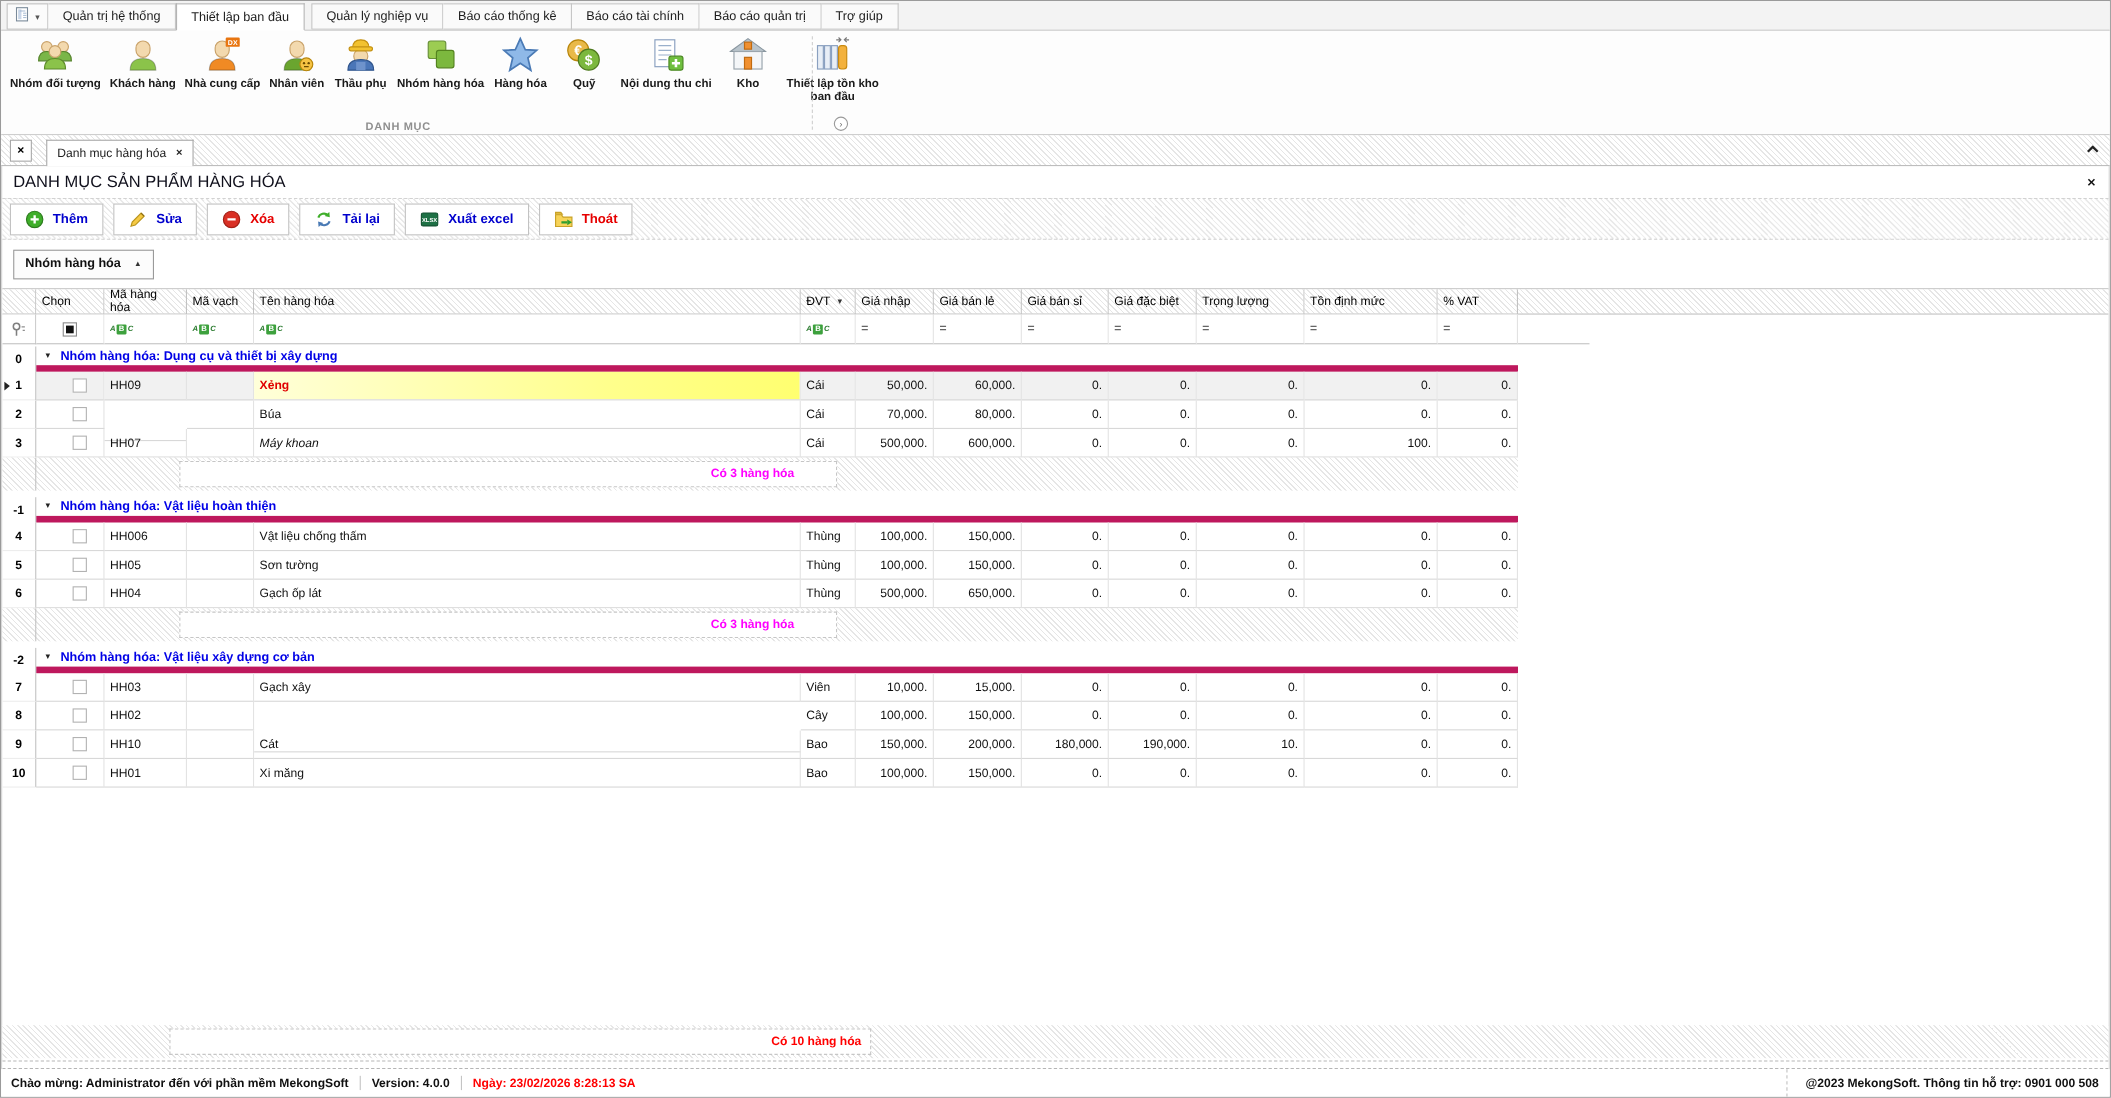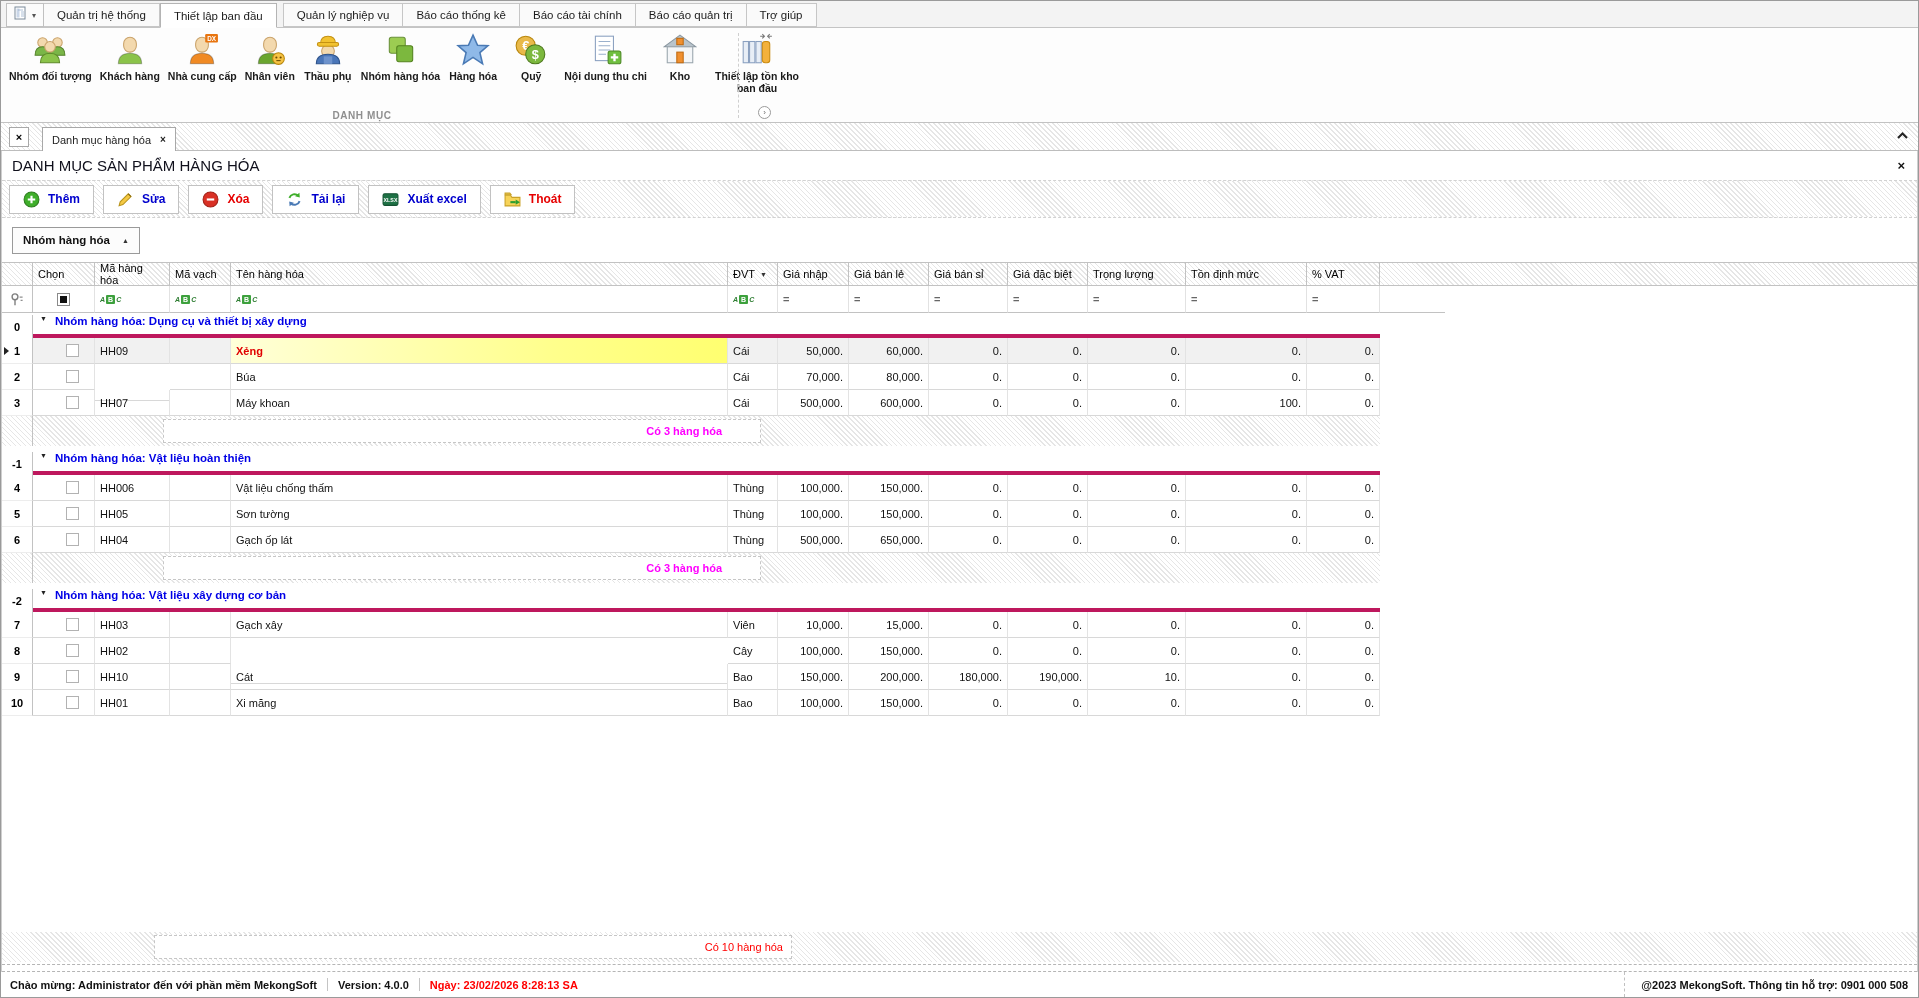--- a/index.html
+++ b/index.html
@@ -81,22 +81,22 @@
   .fnum{background:#fff;display:flex;align-items:center;justify-content:center;
         border-right:1px solid #c2c2c2;border-bottom:1px solid #c2c2c2}
   .fext{width:65px;border-bottom:1px solid #c2c2c2}
   .eq{font-size:11px;color:#666;font-weight:bold}
   .abc{display:flex;align-items:center;font-size:7px;font-weight:bold;color:#2e7d32;line-height:1}
   .abc b{background:#3da13d;color:#fff;padding:1px 2px;margin:0 1px;border-radius:1px}
 
   .grprow{height:23px;width:1378px;margin-top:2px}
   .gnum{width:31px;display:flex;align-items:center;justify-content:center;font-size:11px;
         font-weight:bold;border-right:1px solid #c2c2c2}
-  .gcontent{width:1347px;display:flex;align-items:flex-start;gap:8px;padding-left:7px;
-            border-bottom:4px solid #be185d;cursor:pointer}
+  .gcontent{width:1347px;display:flex;align-items:center;gap:8px;padding-left:7px;
+            border-bottom:6px solid #be185d;cursor:pointer}
   .gexp{font-size:7px;color:#222}
   .glabel{font-size:11.5px;font-weight:bold;color:#0000e6}
 
   .drow{height:26px;width:1378px;cursor:pointer}
   .dnum{width:31px;display:flex;align-items:center;justify-content:center;font-size:11px;
         font-weight:bold;border-right:1px solid #c2c2c2;border-bottom:1px solid #ededed;position:relative}
   .dnum .focarrow{position:absolute;left:2px;width:0;height:0;border-left:5px solid #222;
         border-top:4px solid transparent;border-bottom:4px solid transparent}
   .dind{width:17px;border-bottom:1px solid #d8d8d8}
   .dcell{display:flex;align-items:center;padding:0 5px;font-size:11px;color:#111;
@@ -111,21 +111,21 @@
 
   .gfoot{height:30px;width:1378px;position:relative;margin-bottom:4px}
   .gfoot .fnumcol{position:absolute;left:0;top:0;bottom:0;width:31px;border-right:1px solid #c2c2c2}
   .gfoot .fbox{position:absolute;left:161px;top:3px;bottom:3px;width:598px;background:#fff;
        border:1px dashed #c6c6c6;display:flex;align-items:center;justify-content:flex-end;
        padding-right:38px;font-size:11px;font-weight:bold;color:#ff00ff}
   .spacer{flex:1}
   .tfoot{height:30px;width:100%;position:relative;flex:none}
   .tfoot .fbox{position:absolute;left:152px;top:3px;bottom:3px;width:638px;background:#fff;
        border:1px dashed #c6c6c6;display:flex;align-items:center;justify-content:flex-end;
-       padding-right:8px;font-size:11px;font-weight:normal;color:#ff0000}
+       padding-right:8px;font-size:11px;font-weight:bold;color:#ff0000}
   .dashline{height:8px;flex:none;margin-top:2px;border-top:1px dashed #b5b5b5;
             border-bottom:1px dashed #b5b5b5;background:#fff}
 
   
   .status{height:25px;flex:none;display:flex;align-items:center;gap:10px;padding:0 9px;
           font-size:11px;font-weight:bold;color:#111;position:relative;background:#fff}
   .ssep{width:1px;height:13px;background:#c4c4c4}
   .sdate{color:#ff0000}
   .sright{position:absolute;right:10px;top:0;bottom:0;display:flex;align-items:center;
           padding-left:16px;border-left:1px dashed #c0c0c0}
@@ -523,21 +523,21 @@
       <div class="grow drow">
         <div class="dnum">
           <span>3</span>
         </div>
         <div class="dind"></div>
         <div class="cell dcell" style="width: 45px; justify-content: center;">
           <div class="cb"></div>
         </div>
         <div class="cell dcell" style="width: 75px;">HH07</div>
         <div class="cell dcell" style="width: 61px;"></div>
-        <div class="cell dcell" style="width: 497px;">Máy khoan</div>
+        <div class="cell dcell" style="width: 497px; font-style: italic;">Máy khoan</div>
         <div class="cell dcell" style="width: 50px;">Cái</div>
         <div class="cell dcell rt" style="width: 71px;">500,000.</div>
         <div class="cell dcell rt" style="width: 80px;">600,000.</div>
         <div class="cell dcell rt" style="width: 79px;">0.</div>
         <div class="cell dcell rt" style="width: 80px;">0.</div>
         <div class="cell dcell rt" style="width: 98px;">0.</div>
         <div class="cell dcell rt" style="width: 121px;">100.</div>
         <div class="cell dcell rt" style="width: 73px;">0.</div>
       </div>
       <div class="gfoot hatch">

